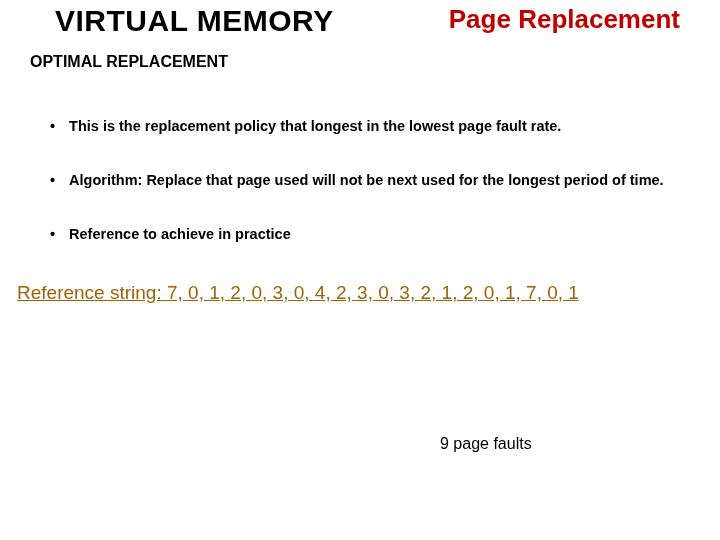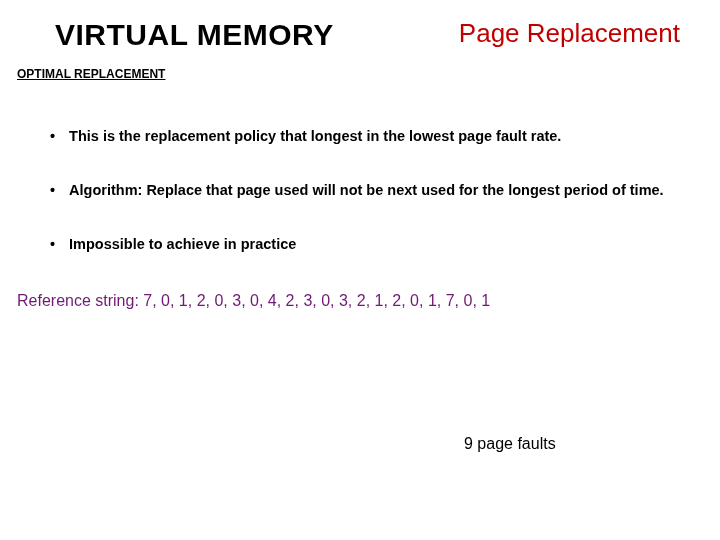--- a/index.html
+++ b/index.html
@@ -12,40 +12,39 @@
       height: 540px;
       background: #ffffff;
       font-family: Arial, Helvetica, sans-serif;
       position: relative;
       overflow: hidden;
     }
     .header {
       display: flex;
       justify-content: space-between;
       align-items: flex-start;
-      padding: 18px 30px 0 55px;
+      padding: 4px 30px 0 55px;
     }
     .title-left {
       font-size: 30px;
       font-weight: bold;
       color: #000;
       letter-spacing: 0.5px;
     }
     .title-right {
       font-size: 26px;
-      font-weight: normal;
+      font-weight: bold;
       color: #c00000;
       padding-right: 10px;
     }
     .subtitle {
-      font-size: 12px;
+      font-size: 16px;
       font-weight: bold;
       color: #000;
-      padding: 15px 0 0 17px;
-      text-decoration: underline;
+      padding: 15px 0 0 30px;
     }
     .bullets {
       padding: 45px 30px 0 50px;
     }
     .bullet-item {
       font-size: 14.5px;
       font-weight: bold;
       color: #000;
       line-height: 1.5;
       margin-bottom: 32px;
@@ -53,30 +52,31 @@
       text-align: justify;
     }
     .bullet-item .marker {
       margin-right: 14px;
       flex-shrink: 0;
     }
     .bullet-item .text {
       flex: 1;
     }
     .reference-string {
-      font-size: 16px;
-      color: #701a75;
+      font-size: 19px;
+      color: #a16207;
       padding: 5px 0 0 17px;
+      text-decoration: underline;
     }
     .page-faults {
       font-size: 16px;
       color: #000;
       position: absolute;
       top: 435px;
-      left: 464px;
+      left: 440px;
     }
   </style>
 </head>
 <body>
 
 <div class="header">
   <div class="title-left">VIRTUAL MEMORY</div>
   <div class="title-right">Page Replacement</div>
 </div>
 
@@ -86,19 +86,19 @@
   <div class="bullet-item">
     <span class="marker">•</span>
     <span class="text">This is the replacement policy that longest in the lowest page fault rate.</span>
   </div>
   <div class="bullet-item">
     <span class="marker">•</span>
     <span class="text">Algorithm: Replace that page used will not be next used  for the longest period of time.</span>
   </div>
   <div class="bullet-item">
     <span class="marker">•</span>
-    <span class="text">Impossible to achieve in practice</span>
+    <span class="text">Reference to achieve in practice</span>
   </div>
 </div>
 
 <div class="reference-string">Reference string: 7, 0, 1, 2, 0, 3, 0, 4, 2, 3, 0, 3, 2, 1, 2, 0, 1, 7, 0, 1</div>
 
 <div class="page-faults">9 page faults</div>
 
 </body></html>

